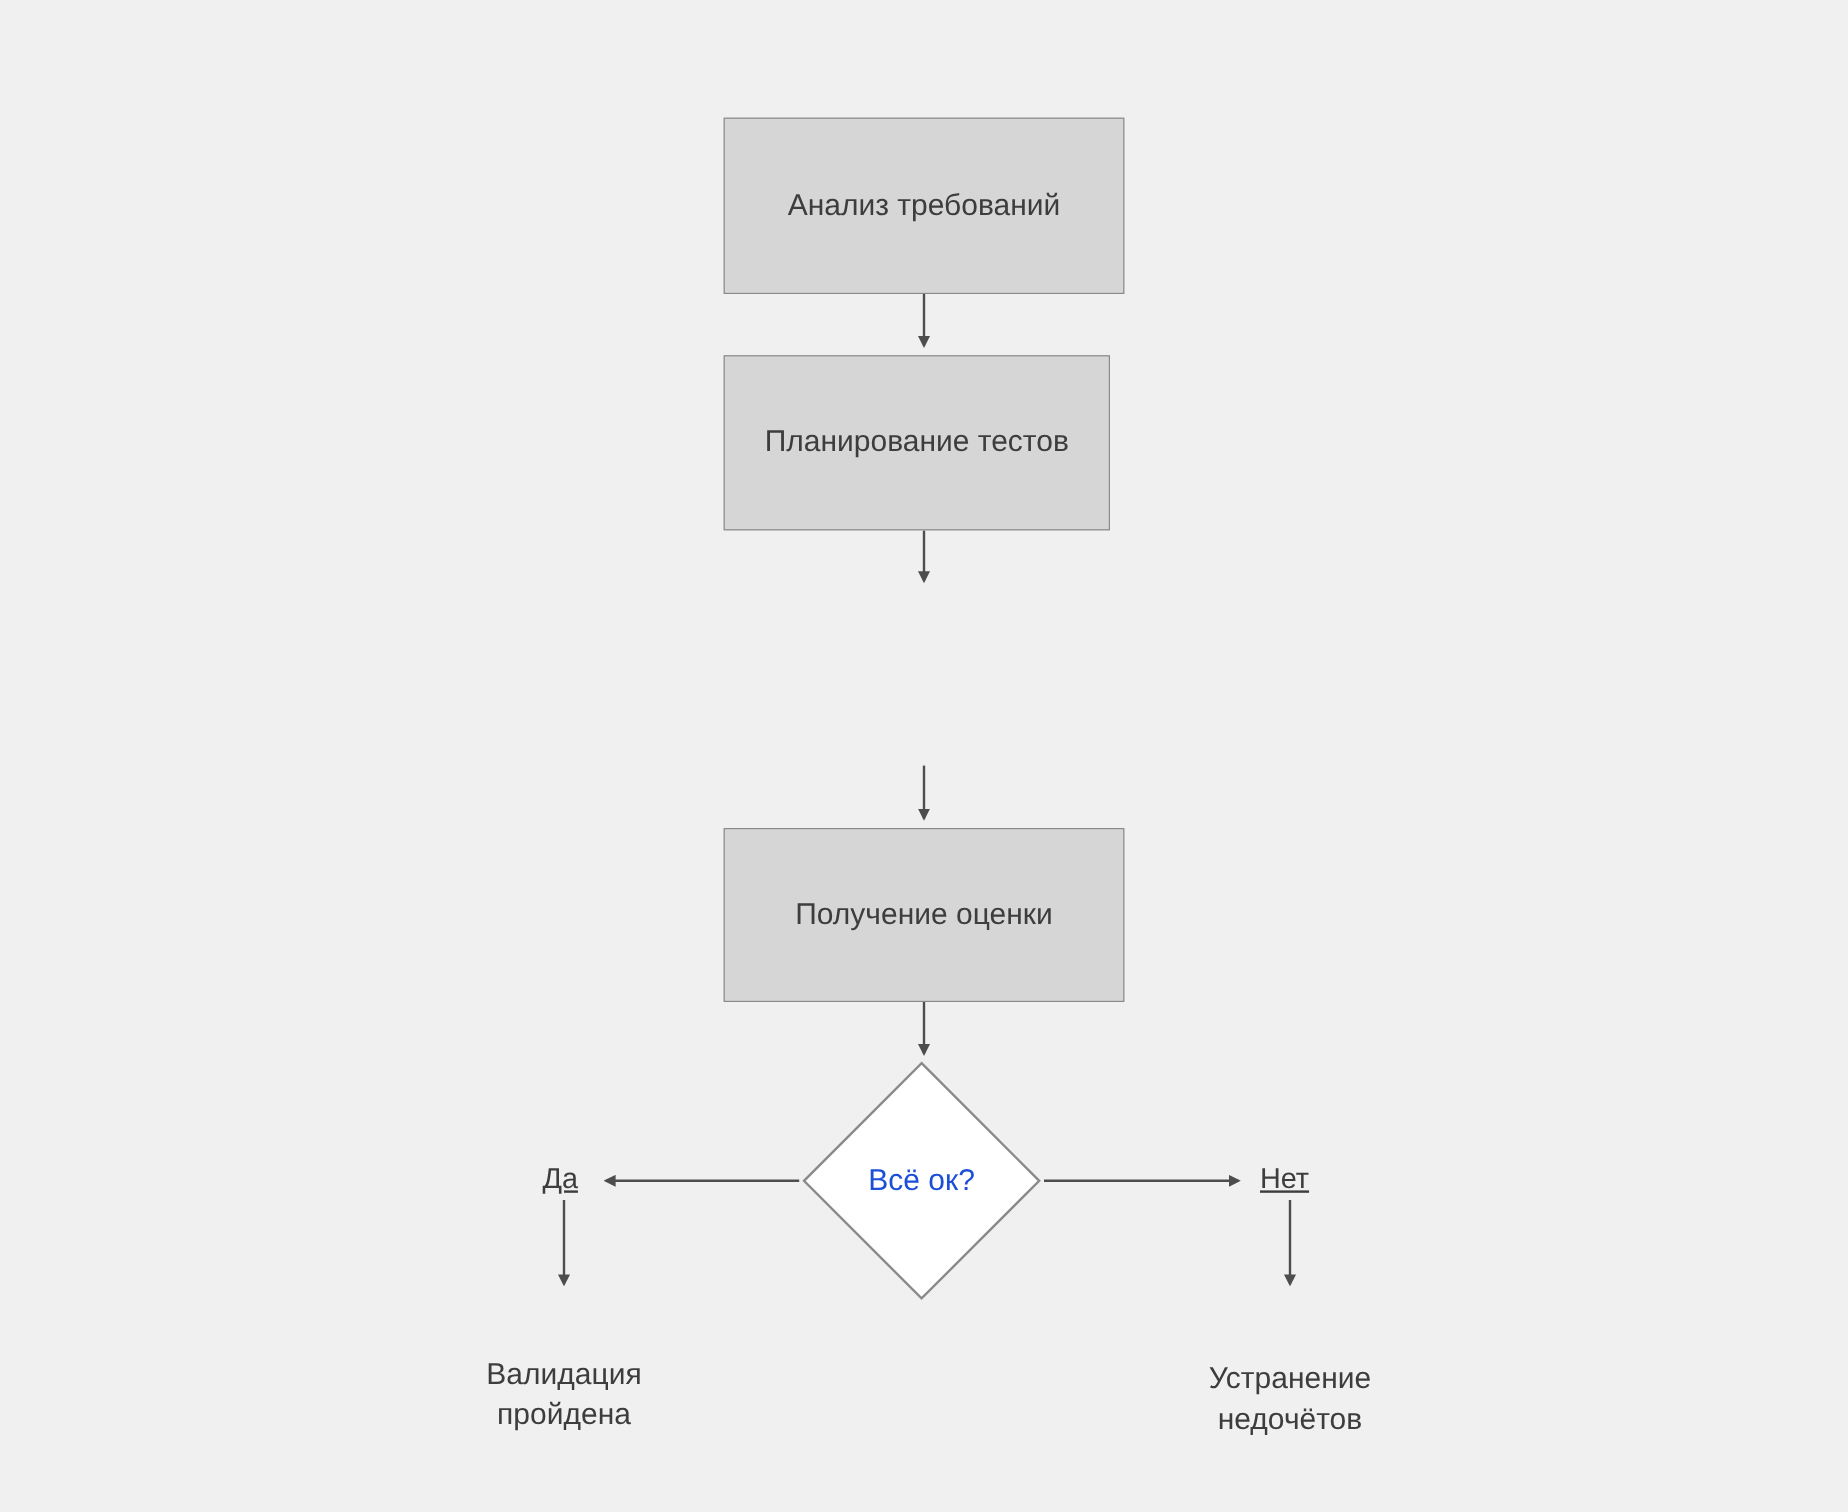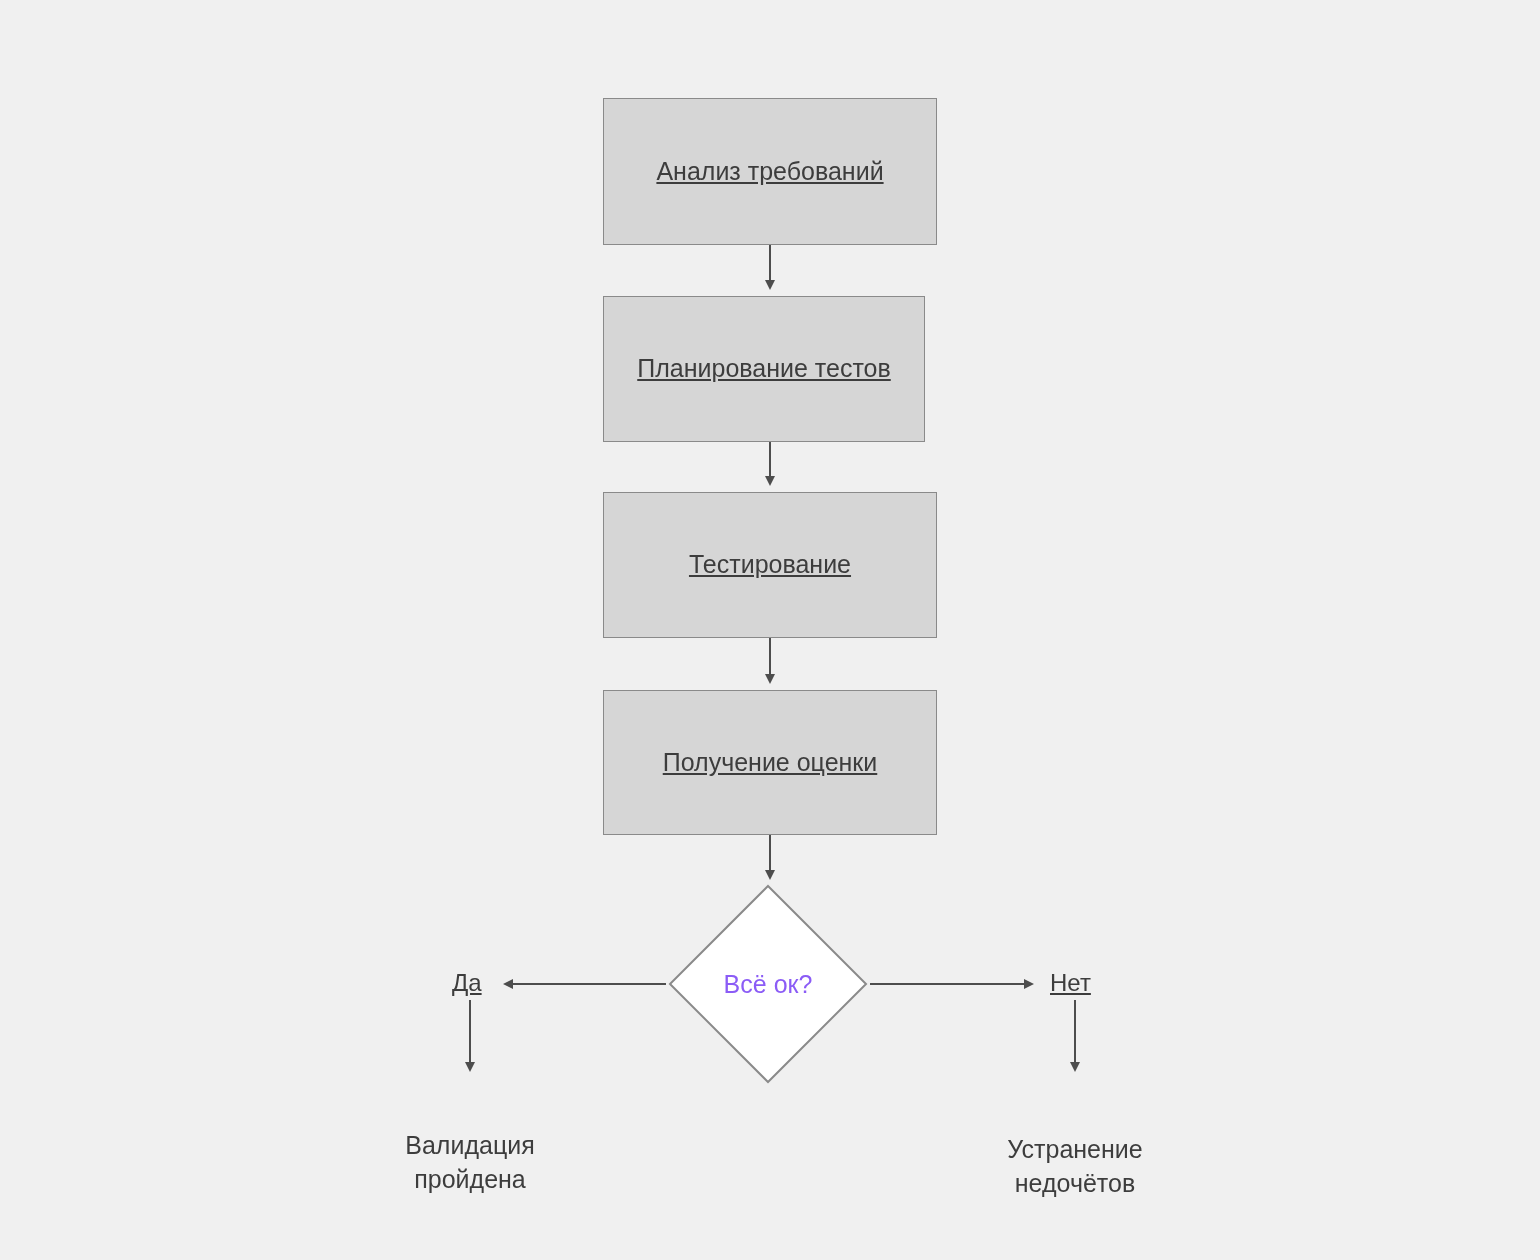--- a/index.html
+++ b/index.html
@@ -23,21 +23,20 @@
     box-sizing: border-box;
     display: flex;
     align-items: center;
     justify-content: center;
     text-align: center;
     color: #3d3d3d;
     font-size: 25px;
     line-height: 1.35;
     background: #d6d6d6;
     border: 1px solid #8a8a8a;
-    text-decoration: underline;
   }
   .node-box-1 { left: 603px; top: 98px;  width: 334px; height: 147px; }
   .node-box-2 { left: 603px; top: 296px; width: 322px; height: 146px; }
   .node-box-3 { left: 603px; top: 492px; width: 334px; height: 146px; }
   .node-box-4 { left: 603px; top: 690px; width: 334px; height: 145px; }
 
   .decision-wrap {
     position: absolute;
     left: 668px;
     top: 884px;
@@ -47,21 +46,21 @@
   .decision-shape {
     position: absolute;
     inset: 0;
   }
   .decision-label {
     position: absolute;
     inset: 0;
     display: flex;
     align-items: center;
     justify-content: center;
-    color: #8b5cf6;
+    color: #1d4ed8;
     font-size: 25px;
     pointer-events: none;
   }
 
   .edge-label {
     position: absolute;
     color: #3d3d3d;
     font-size: 24px;
     white-space: nowrap;
     text-decoration: underline;
@@ -118,23 +117,20 @@
   </svg>
 
   <div class="node node-box-1">
     <span>Анализ требований</span>
   </div>
 
   <div class="node node-box-2">
     <span>Планирование тестов</span>
   </div>
 
-  <div class="node node-box-3">
-    <span>Тестирование</span>
-  </div>
 
   <div class="node node-box-4">
     <span>Получение оценки</span>
   </div>
 
   <div class="decision-wrap">
     <svg class="decision-shape" viewBox="0 0 200 200" xmlns="http://www.w3.org/2000/svg">
       <polygon points="100,2 198,100 100,198 2,100" fill="#ffffff" stroke="#8a8a8a" stroke-width="2"></polygon>
     </svg>
     <div class="decision-label">Всё ок?</div>

